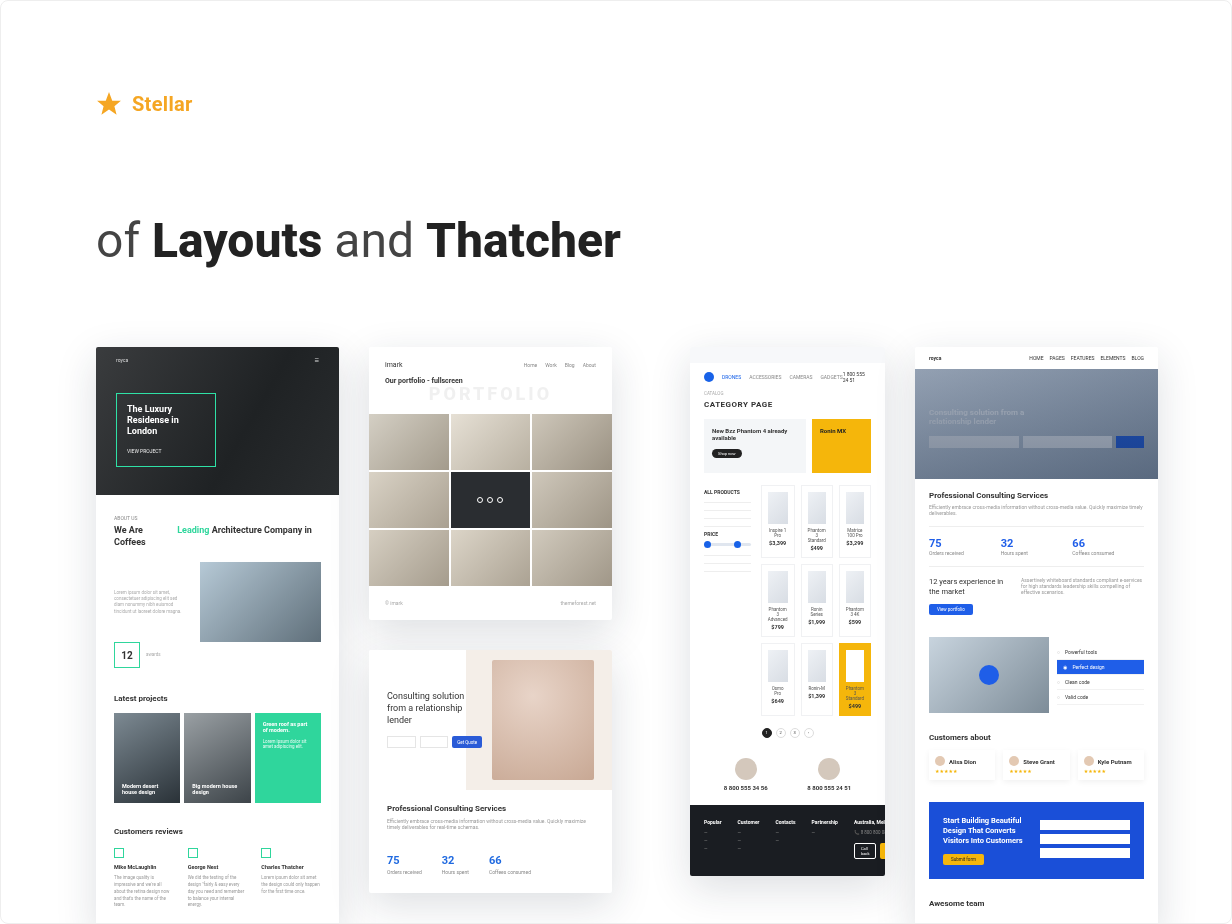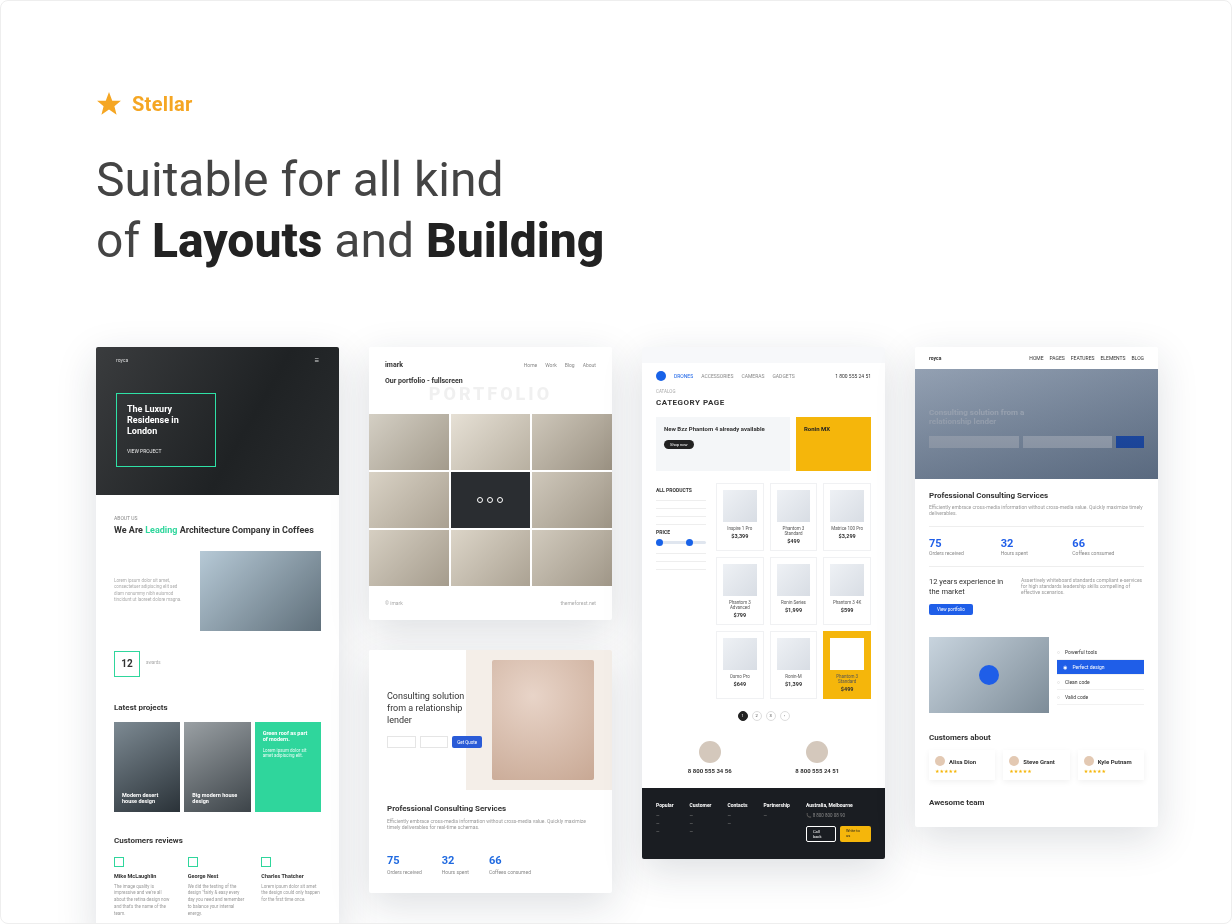--- a/index.html
+++ b/index.html
@@ -32,45 +32,45 @@
 
 
 .t1-hero { height: 148px; background: linear-gradient(120deg,#3a3c3e 0%,#1f2224 60%,#2a2d2f 100%); position: relative; padding: 16px 20px; color:#fff; }
 .t1-hero-frame { border:1px solid #2fe1a6; width:100px; padding:10px 10px 12px; margin-top:30px; }
 .t1-hero-title { font-size:9px; font-weight:700; line-height:1.25; }
 .t1-hero-btn { font-size:5px; margin-top:10px; opacity:.9; }
 .t1-nav { position:absolute; top:10px; left:20px; right:20px; display:flex; justify-content:space-between; font-size:5px; opacity:.8; }
 .t1-about { padding:20px 18px; }
 .t1-about-lbl { font-size:5px; color:#888; }
 .t1-about-title { font-size:9px; font-weight:700; line-height:1.3; margin-top:4px; }
-.t1-about-title .acc { color:#2fd69c; }
+.t1-about-title .acc { color:#2fd69c;margin-left:32px; }
 .t1-about-body { display:flex; gap:14px; margin-top:14px; align-items:center; }
 .t1-media { width:130px; height:80px; background:linear-gradient(135deg,#b6c9d6,#5f6f7a); }
 .t1-txt { width:78px; font-size:5px; color:#999; line-height:1.4; }
-.t1-badge { display:flex; align-items:center; gap:6px; margin-top:20px; }
+.t1-badge { display:flex; align-items:center; gap:6px; margin-top:0; }
 .t1-badge-box { border:1px solid #2fd69c; width:26px; height:26px; display:flex; align-items:center; justify-content:center; font-size:10px; font-weight:700; }
 .t1-proj { padding:6px 18px 18px; }
 .t1-proj h4 { font-size:8px; margin-bottom:10px; }
 .t1-proj-grid { display:flex; gap:4px; }
 .t1-pcard { flex:1; height:90px; padding:8px; color:#fff; font-size:5.5px; font-weight:700; display:flex; align-items:flex-end; }
 .t1-p1 { background:linear-gradient(150deg,#7d8a93,#2a3238); }
 .t1-p2 { background:linear-gradient(150deg,#9aa0a4,#3d4449); }
 .t1-p3 { background:#2fd69c; color:#fff; flex-direction:column; align-items:flex-start; justify-content:flex-start; }
 .t1-p3 small { font-size:4.5px; font-weight:400; margin-top:6px; opacity:.9; }
 .t1-rev { padding:6px 18px 20px; }
 .t1-rev h4 { font-size:8px; margin-bottom:12px; }
 .t1-rev-row { display:flex; gap:14px; }
 .t1-rev-col { flex:1; }
 .t1-rev-sq { width:10px; height:10px; border:1px solid #2fd69c; margin-bottom:6px; }
 .t1-rev-name { font-size:5.5px; font-weight:700; }
 .t1-rev-txt { font-size:4.5px; color:#999; margin-top:5px; line-height:1.5; }
 
 
 .t2-head { padding:14px 16px 8px; display:flex; justify-content:space-between; align-items:center; }
-.t2-logo { font-size:7px; font-weight:700; }
+.t2-logo { font-size:7px; font-weight:400; }
 .t2-nav { display:flex; gap:8px; font-size:5px; color:#888; }
 .t2-sub { padding:0 16px 10px; }
 .t2-sub h3 { font-size:7px; }
 .t2-ghost { font-size:18px; font-weight:800; color:#f0f0f0; letter-spacing:3px; margin-top:-2px;text-align:center; }
 .t2-grid { display:grid; grid-template-columns:repeat(3,1fr); gap:2px; padding:0; }
 .t2-cell { height:56px; background:#c9c3b8; }
 .t2-cell:nth-child(1){background:linear-gradient(135deg,#d4cfc4,#a39b8c);}
 .t2-cell:nth-child(2){background:linear-gradient(135deg,#e6e0d5,#b8b0a1);}
 .t2-cell:nth-child(3){background:linear-gradient(135deg,#cec7ba,#9a9182);}
 .t2-cell:nth-child(4){background:linear-gradient(135deg,#d9d2c5,#aaa192);}
@@ -93,21 +93,21 @@
 .t2b-inp { flex:1; height:12px; background:#fff; border:1px solid #e5e5e5; }
 .t2b-btn { width:30px; height:12px; background:#2a5bd7; border-radius:2px; color:#fff; font-size:4.5px; display:flex;align-items:center;justify-content:center; }
 .t2b-sec { padding:14px 18px; }
 .t2b-sec h4 { font-size:8px; font-weight:700; margin-bottom:5px; }
 .t2b-sec p { font-size:5px; color:#999; }
 .t2b-stats { display:flex; gap:20px; padding:10px 18px 18px; }
 .t2b-stat-n { font-size:11px; font-weight:700; color:#206ae0; }
 .t2b-stat-l { font-size:5px; color:#888; margin-top:2px; }
 
 
-.t3 { font-size:5px; }
+.t3 { font-size:5px;margin-left:48px; }
 .t3-top { height:16px; background:#f7f8fa; }
 .t3-nav { padding:8px 14px; display:flex; justify-content:space-between; align-items:center; }
 .t3-logo { width:10px; height:10px; border-radius:50%; background:#1862e8; }
 .t3-menu { display:flex; gap:8px; color:#888; font-size:5px; }
 .t3-menu span:first-child{ color:#1862e8; }
 .t3-bc { padding:0 14px 4px; font-size:4.5px; color:#aaa; }
 .t3-cat { padding:0 14px 10px; font-size:8px; font-weight:700; letter-spacing:.5px; }
 .t3-banners { display:flex; gap:6px; padding:0 14px 12px; }
 .t3-b1 { flex:2; height:54px; background:#f4f6f8; padding:8px; }
 .t3-b1 h5 { font-size:6px; font-weight:700; }
@@ -190,22 +190,22 @@
 <div class="brand">
   <span class="star-icon">
     <svg viewBox="0 0 24 24">
         <polygon points="12,1 15,9 23,9 17,14 19,22 12,17 5,22 7,14 1,9 9,9" fill="#f5a623"></polygon>
       </svg>
   </span>
   <span class="brand-name">Stellar</span>
 </div>
 
 <h1 class="headline">
-  <span>Suitable for all kind</span><br>
-  <span>of </span><b>Layouts</b><span> and </span><b>Building</b>
+  <br>
+  <span>of </span><b>Layouts</b><span> and </span><b>Thatcher</b>
 </h1>
 
 <div class="templates-row">
 
   <div class="col">
     <div class="card">
       <div class="t1-hero">
         <div class="t1-nav">
             <span>royca</span>
             <span>☰</span>
@@ -559,19 +559,27 @@
             </div>
           <div class="t4-cust-card">
               <div class="t4-cust-top">
                 <div class="t4-cust-ava"></div>
                 <b>Kyle Putnam</b>
               </div>
               <div class="t4-stars">★★★★★</div>
             </div>
         </div>
       </div>
+      <div class="t4-cta">
+        <div class="t4-cta-l"><h5>Start Building Beautiful Design That Converts Visitors Into Customers</h5><span class="t4-cta-btn">Submit form</span></div>
+        <div class="t4-cta-form">
+            <div class="t4-cta-inp"></div>
+            <div class="t4-cta-inp"></div>
+            <div class="t4-cta-inp"></div>
+          </div>
+      </div>
       <div class="t4-team">
           <div class="t4-h">Awesome team</div>
         </div>
     </div>
   </div>
 
 </div>
 
 </body></html>

